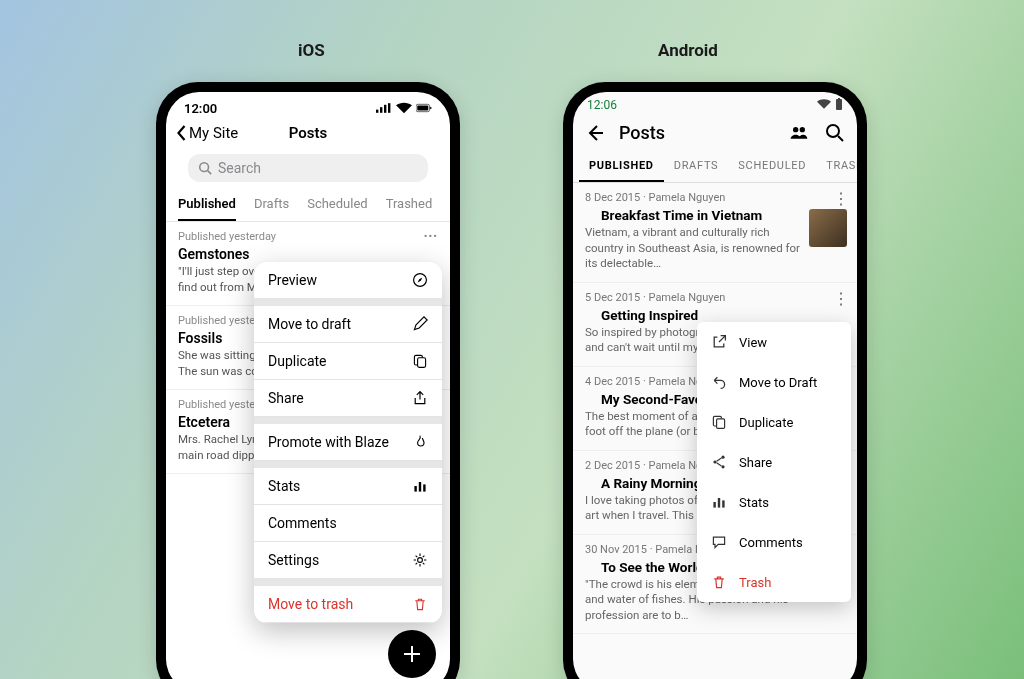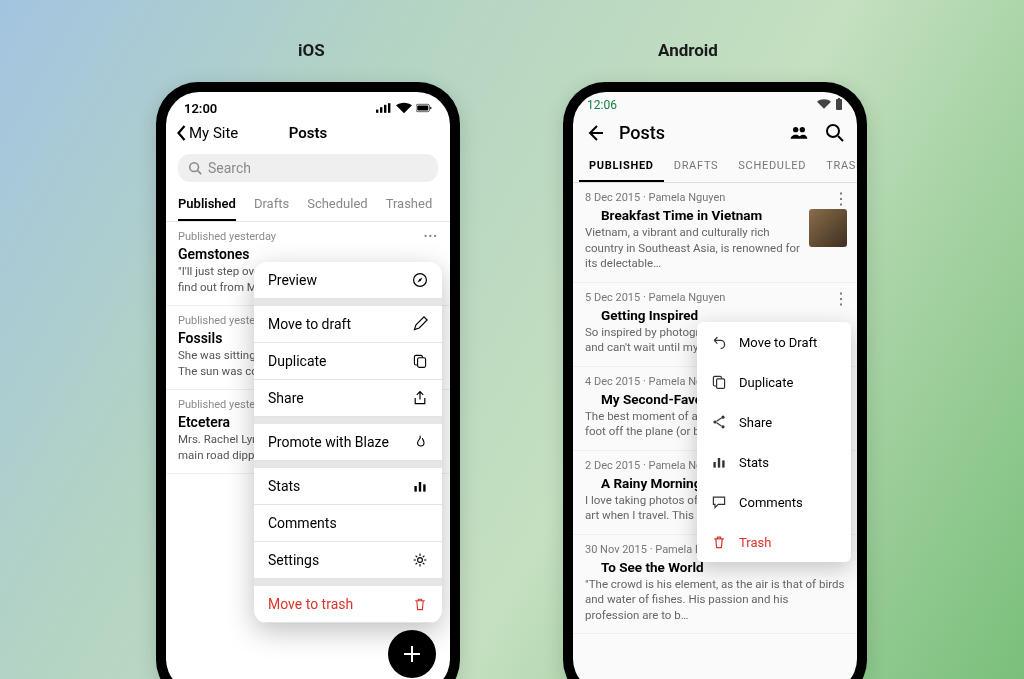--- a/index.html
+++ b/index.html
@@ -33,21 +33,21 @@
   border-radius: 33px;
   overflow: hidden;
   position: relative;
 }
 
 .ios .status-bar { display:flex; justify-content:space-between; align-items:center; padding: 8px 18px 2px; font-size:13px; font-weight:600; }
 .ios .status-right { display:flex; gap:4px; align-items:center; }
 .ios .nav { display:flex; align-items:center; padding: 4px 10px; position:relative; height:30px; }
 .ios .back { display:flex; align-items:center; font-size:15px; gap:2px; }
 .ios .nav-title { position:absolute; left:50%; transform:translateX(-50%); font-weight:600; font-size:15px; }
-.ios .search { margin:6px 12px; background:#efefef; border-radius:12px; padding:6px 10px; display:flex; align-items:center; gap:6px; color:#8a8a8e; font-size:14px; }
+.ios .search { margin:6px 22px; background:#efefef; border-radius:12px; padding:6px 10px; display:flex; align-items:center; gap:6px; color:#8a8a8e; font-size:14px; }
 .ios .tabs { display:flex; gap:18px; padding:8px 12px 0; font-size:13px; color:#888; border-bottom:1px solid #e5e5e5; }
 .ios .tab { padding-bottom:8px; }
 .ios .tab.active { color:#000; font-weight:600; border-bottom:2px solid #000; }
 .ios .post { padding:8px 12px 10px; border-bottom:1px solid #eee; }
 .ios .post-meta { font-size:11px; color:#8a8a8e; display:flex; justify-content:space-between; align-items:center; }
 .ios .post-title { font-size:14px; font-weight:600; margin-top:3px; }
 .ios .post-excerpt { font-size:11.5px; color:#555; margin-top:2px; line-height:1.35; }
 .ios .fab { position:absolute; bottom:14px; right:14px; width:48px; height:48px; background:#000; border-radius:50%; color:#fff; display:flex; align-items:center; justify-content:center; font-size:26px; font-weight:300; }
 .ios .menu { position:absolute; top:170px; right:8px; width:188px; background:#f2f2f2; border-radius:13px; overflow:hidden; box-shadow:0 8px 28px rgba(0,0,0,.25); }
 .ios .menu-item { background:#fff; padding:10px 14px; font-size:14px; display:flex; justify-content:space-between; align-items:center; border-bottom:1px solid #e3e3e3; }
@@ -283,20 +283,26 @@
       <div class="post">
         <div class="post-meta">30 Nov 2015  ·  Pamela Nguyen</div>
         <div class="post-title">To See the World</div>
         <div class="post-excerpt" style="max-width:270px;">"The crowd is his element, as the air is that of birds and water of fishes. His passion and his profession are to b…</div>
       </div>
     </div>
 
     <div class="menu">
       <div class="menu-item">
           <svg class="icn" viewBox="0 0 20 20">
+            <path d="M8 4H4v12h12v-4M10 10l8-8M12 2h6v6" fill="none" stroke="#333" stroke-width="1.6"></path>
+          </svg>
+          <span>View</span>
+        </div>
+      <div class="menu-item">
+          <svg class="icn" viewBox="0 0 20 20">
             <path d="M4 8l4-4M4 8l4 4M4 8h8a5 5 0 010 10" fill="none" stroke="#333" stroke-width="1.6"></path>
           </svg>
           <span>Move to Draft</span>
         </div>
       <div class="menu-item">
           <svg class="icn" viewBox="0 0 20 20">
             <rect x="3" y="3" width="10" height="12" rx="1.5" fill="none" stroke="#333" stroke-width="1.5"></rect>
             <rect x="7" y="6" width="10" height="12" rx="1.5" fill="#fff" stroke="#333" stroke-width="1.5"></rect>
           </svg>
           <span>Duplicate</span>

